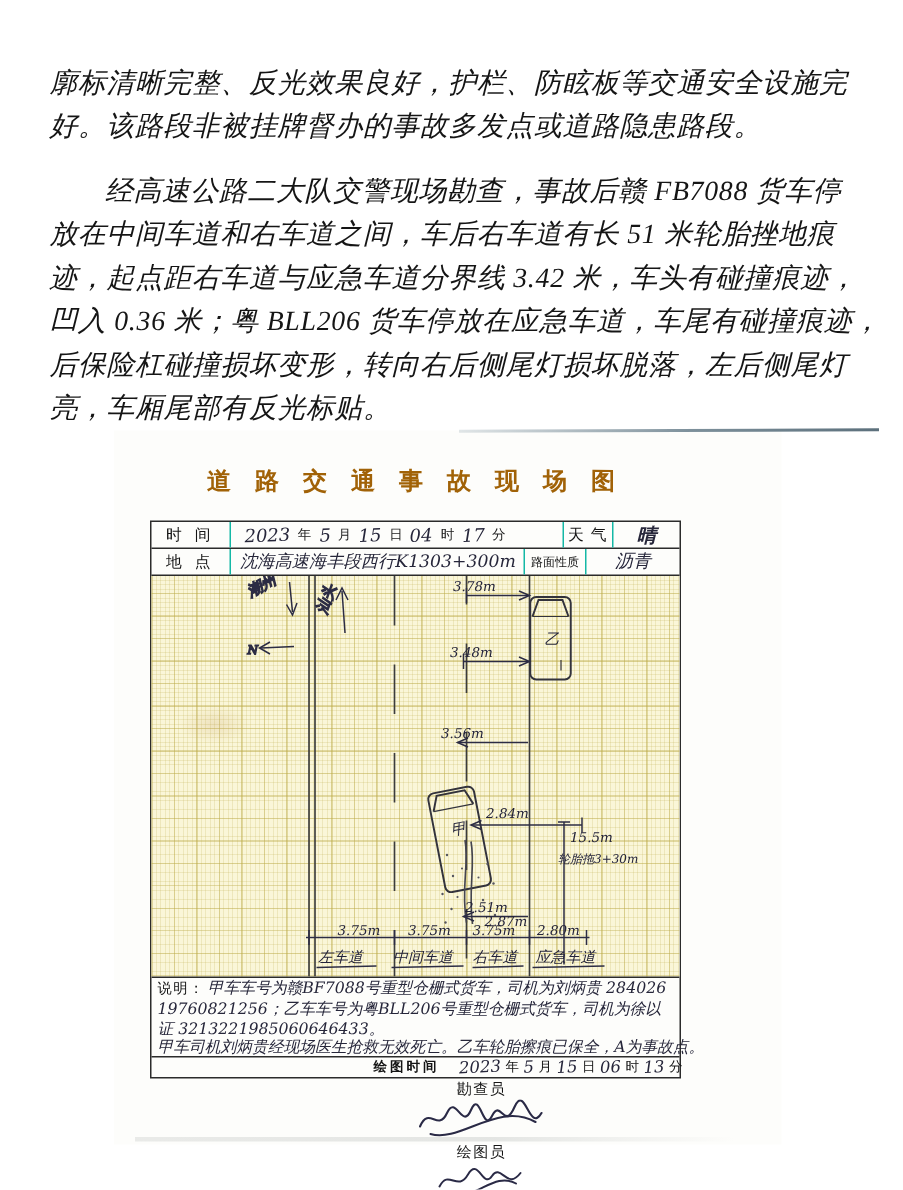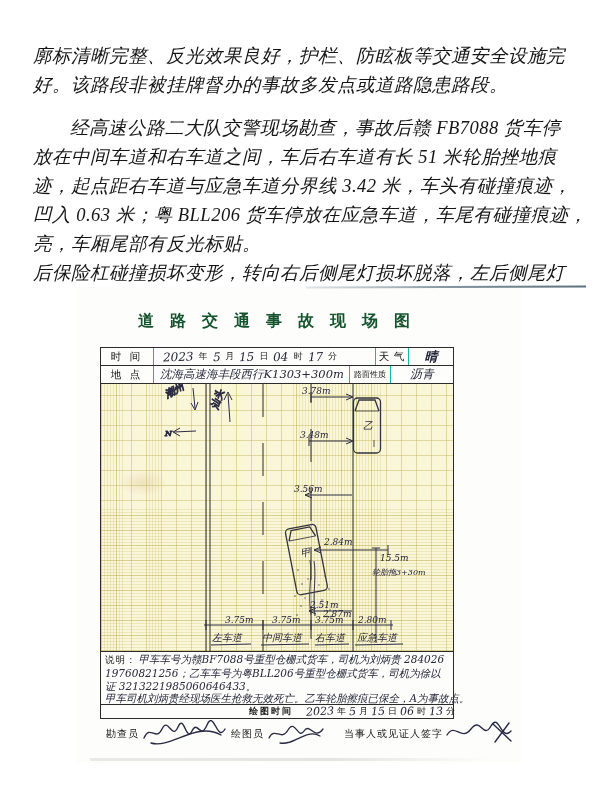--- a/index.html
+++ b/index.html
@@ -15,21 +15,21 @@
   .doc-line.para-gap{margin-top:14px;}
 
   
   .scan{position:absolute;left:76px;top:287px;width:445px;height:476px;background:#fdfdfb;}
   .scan-edge-top{position:absolute;top:-1px;left:230px;width:280px;height:2px;
     background:linear-gradient(to right, rgba(140,160,170,.25), #7d909b 55%, #5c707c);
     transform:rotate(-.2deg);}
   .scan-edge-bottom{position:absolute;bottom:2px;left:14px;width:400px;height:3px;
     background:linear-gradient(to right,#d9dbd9,#cfd2d0 60%,rgba(220,222,220,0));opacity:.55;}
   .form-title{position:absolute;top:24px;left:24px;width:354px;text-align:center;
-    font-size:16px;font-weight:bold;letter-spacing:6px;color:#14532d;}
+    font-size:16px;font-weight:bold;letter-spacing:6px;color:#a16207;}
   .form{position:absolute;left:24px;top:60px;width:354px;border:1.2px solid #2b2b2b;box-sizing:border-box;}
   .frow{display:flex;border-bottom:1px solid #2b2b2b;height:17px;align-items:stretch;}
   .fcell{border-right:1px solid #14b8a6;display:flex;align-items:center;justify-content:center;
     font-size:10.5px;letter-spacing:3px;white-space:nowrap;overflow:visible;}
   .fcell.last{border-right:none;}
   .fcell.value{justify-content:flex-start;padding-left:6px;letter-spacing:0;}
   .lblw{width:52px;flex:none;}
   .flex1{flex:1;}
   .wlab{width:32px;flex:none;letter-spacing:1px;}
   .wval{width:44px;flex:none;}
@@ -55,39 +55,39 @@
 
   
   .notes{height:53px;border-bottom:1px solid #2b2b2b;padding:1px 3px 0 4px;box-sizing:border-box;overflow:visible;}
   .notes-line{font-size:10.5px;line-height:12.8px;white-space:nowrap;overflow:visible;}
   .notes-label{font-style:normal;font-weight:normal;font-size:9.5px;letter-spacing:1px;color:#111;margin-right:2px;}
   .dtrow{height:13px;display:flex;align-items:center;font-size:9px;padding-left:148px;white-space:nowrap;}
   .dtrow .hw{font-size:11px;margin:0 3px;display:inline-block;transform:rotate(-3deg);}
   .dtrow .plab{font-weight:bold;letter-spacing:2px;margin-right:10px;}
 
   
-  .sigrow{position:absolute;left:30px;top:432px;width:430px;height:30px;display:flex;align-items:center;}
+  .sigrow{position:absolute;left:30px;top:432px;width:430px;height:30px;display:flex;align-items:center;flex-direction:column;}
   .sig-label{font-size:10px;letter-spacing:1px;white-space:nowrap;flex:none;}
   .sig-svg{flex:none;margin:0 2px;}
 
   .stain{position:absolute;left:18px;top:86px;width:48px;height:26px;border-radius:50%;
     background:radial-gradient(ellipse,rgba(195,156,96,.22),rgba(195,156,96,0) 70%);}
 </style>
 </head>
 <body>
 
 <div class="doc-text">
   <div class="doc-line">廓标清晰完整、反光效果良好，护栏、防眩板等交通安全设施完</div>
   <div class="doc-line">好。该路段非被挂牌督办的事故多发点或道路隐患路段。</div>
   <div class="doc-line indent para-gap">经高速公路二大队交警现场勘查，事故后赣 FB7088 货车停</div>
   <div class="doc-line">放在中间车道和右车道之间，车后右车道有长 51 米轮胎挫地痕</div>
   <div class="doc-line">迹，起点距右车道与应急车道分界线 3.42 米，车头有碰撞痕迹，</div>
-  <div class="doc-line">凹入 0.63 米；粤 BLL206 货车停放在应急车道，车尾有碰撞痕迹，</div>
+  <div class="doc-line">凹入 0.36 米；粤 BLL206 货车停放在应急车道，车尾有碰撞痕迹，</div>
+  <div class="doc-line">后保险杠碰撞损坏变形，转向右后侧尾灯损坏脱落，左后侧尾灯</div>
   <div class="doc-line">亮，车厢尾部有反光标贴。</div>
-  <div class="doc-line">后保险杠碰撞损坏变形，转向右后侧尾灯损坏脱落，左后侧尾灯</div>
 </div>
 
 <div class="scan">
   <div class="scan-edge-top"></div>
   <div class="scan-edge-bottom"></div>
 
   <div class="form-title">道 路 交 通 事 故 现 场 图</div>
 
   <div class="form">
 

